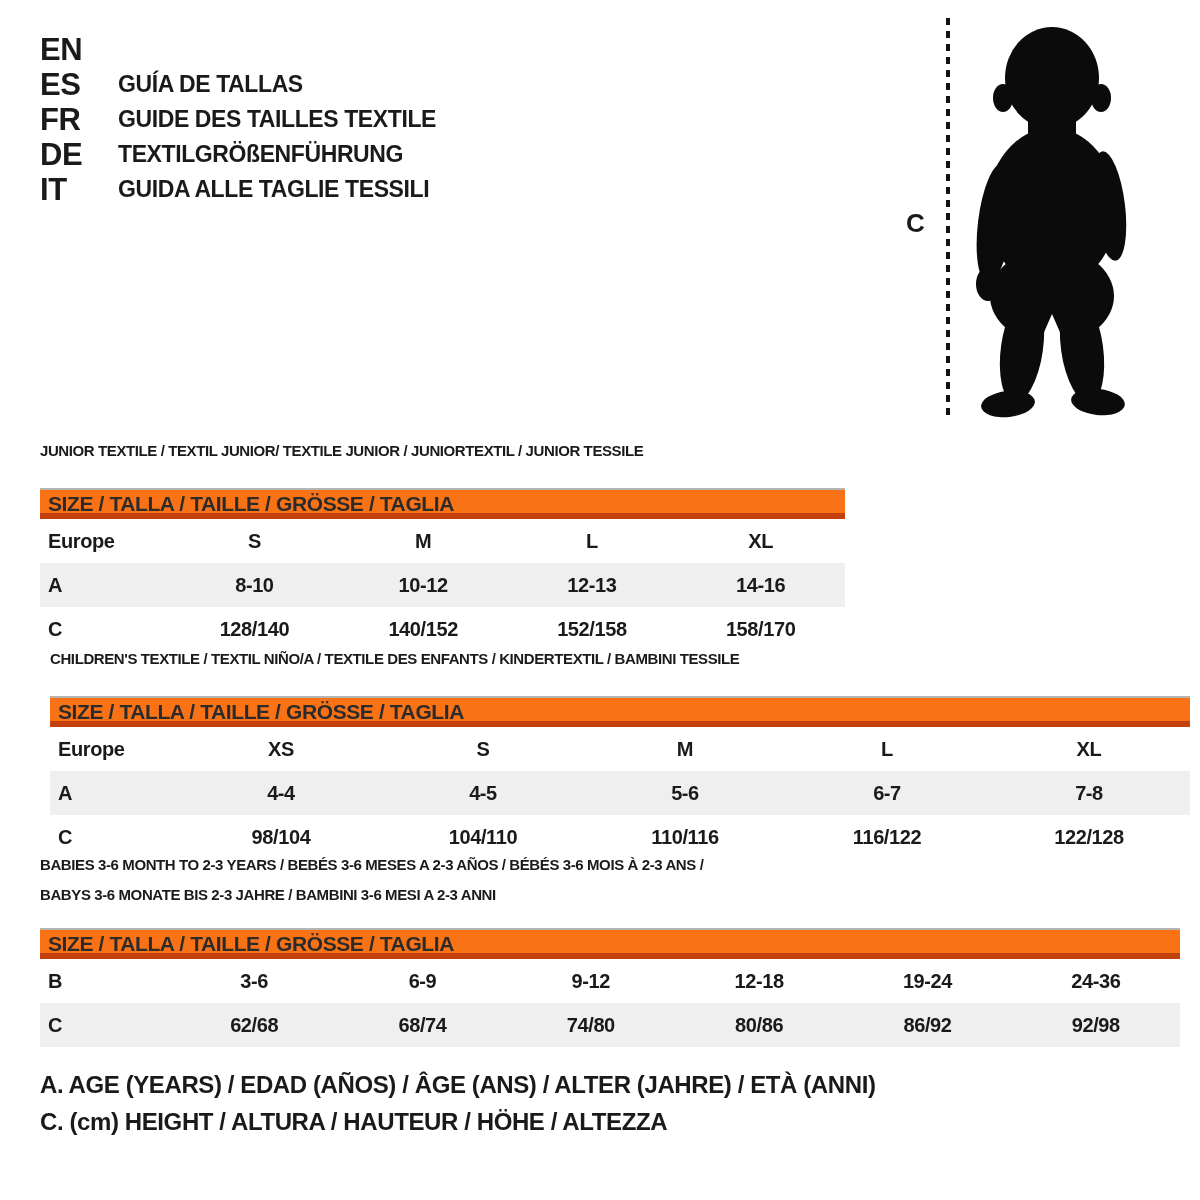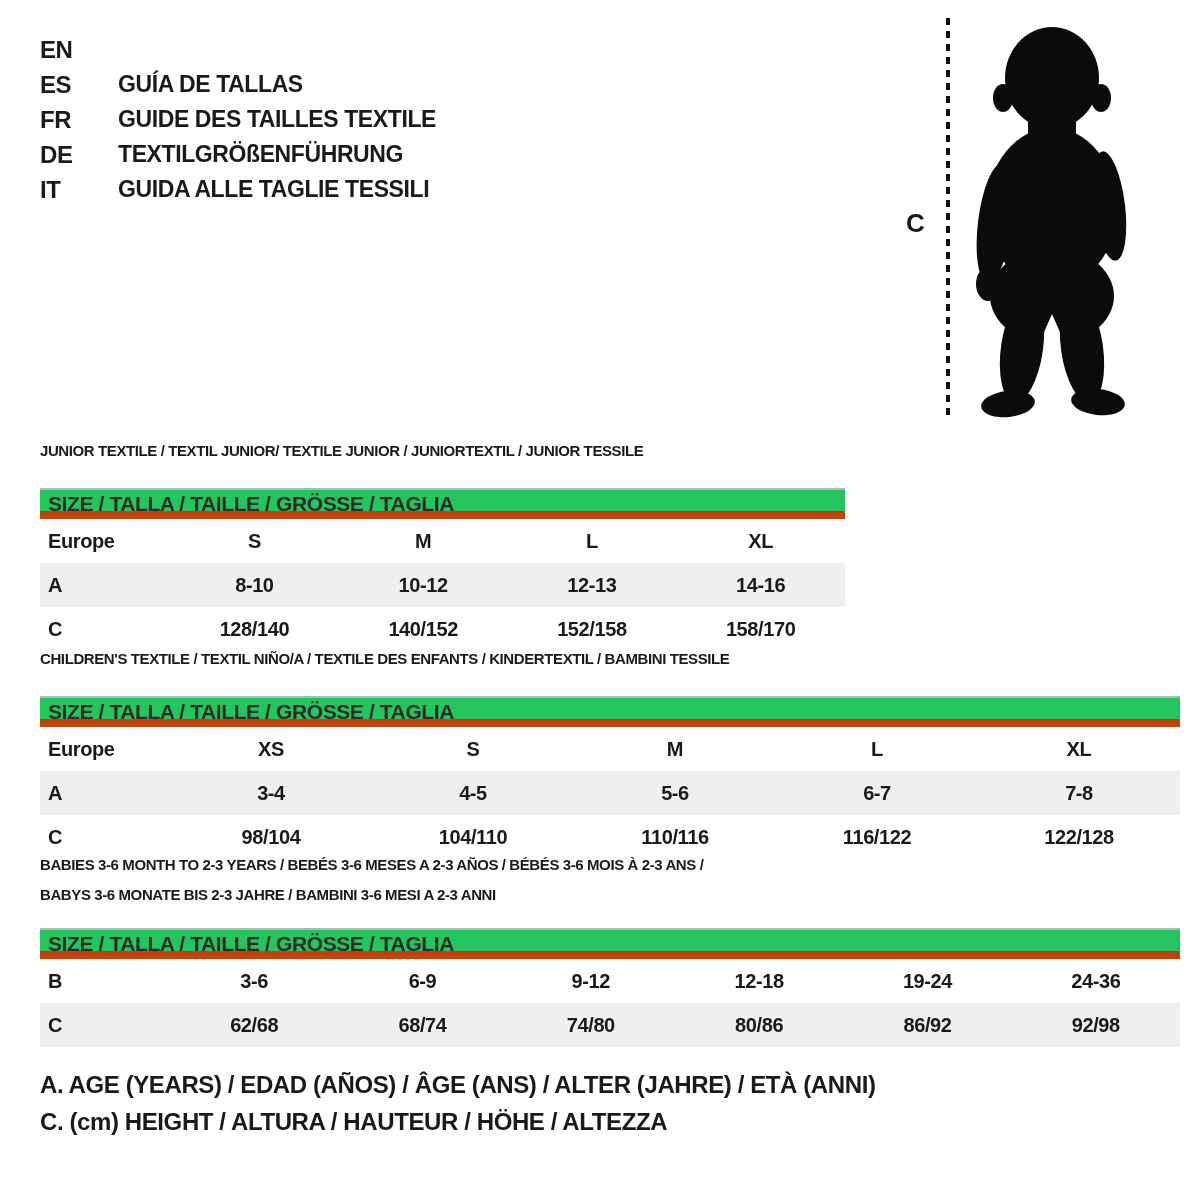--- a/index.html
+++ b/index.html
@@ -6,41 +6,41 @@
   html,body { background:#fff; }
   .page {
     position:relative; width:1200px; height:1200px; background:#ffffff;
     font-family:"Liberation Sans", sans-serif; color:#1a1a1a; overflow:hidden;
     font-weight:bold; letter-spacing:-0.4px;
   }
 
   
   .lang-block { position:absolute; left:40px; top:32px; }
   .lang-row { display:flex; height:35px; align-items:center; }
-  .lang-code { width:78px; font-size:24px; }
+  .lang-code { width:78px; font-size:31px; }
   .lang-label { font-size:23px; }
 
   
   .measure-line {
     position:absolute; left:946px; top:18px; width:4px; height:400px;
     background:repeating-linear-gradient(to bottom, #121212 0 7px, transparent 7px 13px);
   }
   .measure-label { position:absolute; left:906px; top:208px; font-size:26px; }
   .baby { position:absolute; left:962px; top:16px; width:185px; height:404px; }
 
   
   .sec { position:absolute; left:40px; }
   .sec1 { top:436px; width:805px; }
-  .sec2 { top:644px; width:1140px; }
+  .sec2 { top:644px; width:1140px;margin-left:10px; }
   .sec3 { top:850px; width:1140px; }
   .sec-title { font-size:15px; line-height:30px; }
   .sec .gap { height:18px; }
   .sec1 .gap, .sec2 .gap { height:22px; }
   .size-bar {
-    height:31px; background:#22c55e; border-top:2px solid #b5b5b5; border-bottom:8px solid #c2410c;
+    height:31px; background:#f97316; border-top:2px solid #b5b5b5; border-bottom:6px solid #c2410c;
     font-size:21px; line-height:27px; padding-left:8px; color:#2b2b2b;
   }
   .t-row { display:flex; height:44px; align-items:center; font-size:20px; }
   .t-row.shaded { background:#efefef; }
   .t-label { width:130px; padding-left:8px; }
   .t-cell { flex:1; text-align:center; }
 
   
   .legend { position:absolute; left:40px; top:1066px; }
   .legend-line { font-size:24px; line-height:37px; }
@@ -129,21 +129,21 @@
     <div class="t-row">
       <span class="t-label">Europe</span>
       <span class="t-cell">XS</span>
       <span class="t-cell">S</span>
       <span class="t-cell">M</span>
       <span class="t-cell">L</span>
       <span class="t-cell">XL</span>
     </div>
     <div class="t-row shaded">
       <span class="t-label">A</span>
-      <span class="t-cell">3-4</span>
+      <span class="t-cell">4-4</span>
       <span class="t-cell">4-5</span>
       <span class="t-cell">5-6</span>
       <span class="t-cell">6-7</span>
       <span class="t-cell">7-8</span>
     </div>
     <div class="t-row">
       <span class="t-label">C</span>
       <span class="t-cell">98/104</span>
       <span class="t-cell">104/110</span>
       <span class="t-cell">110/116</span>

